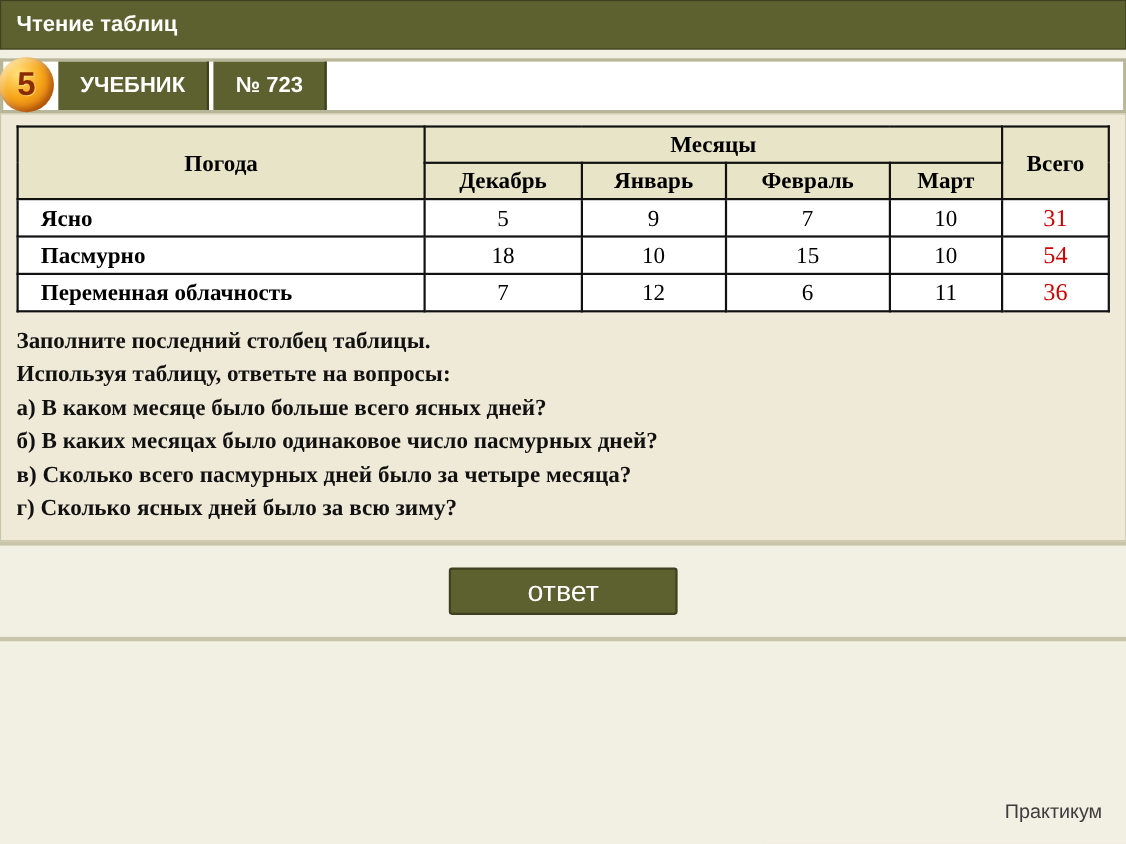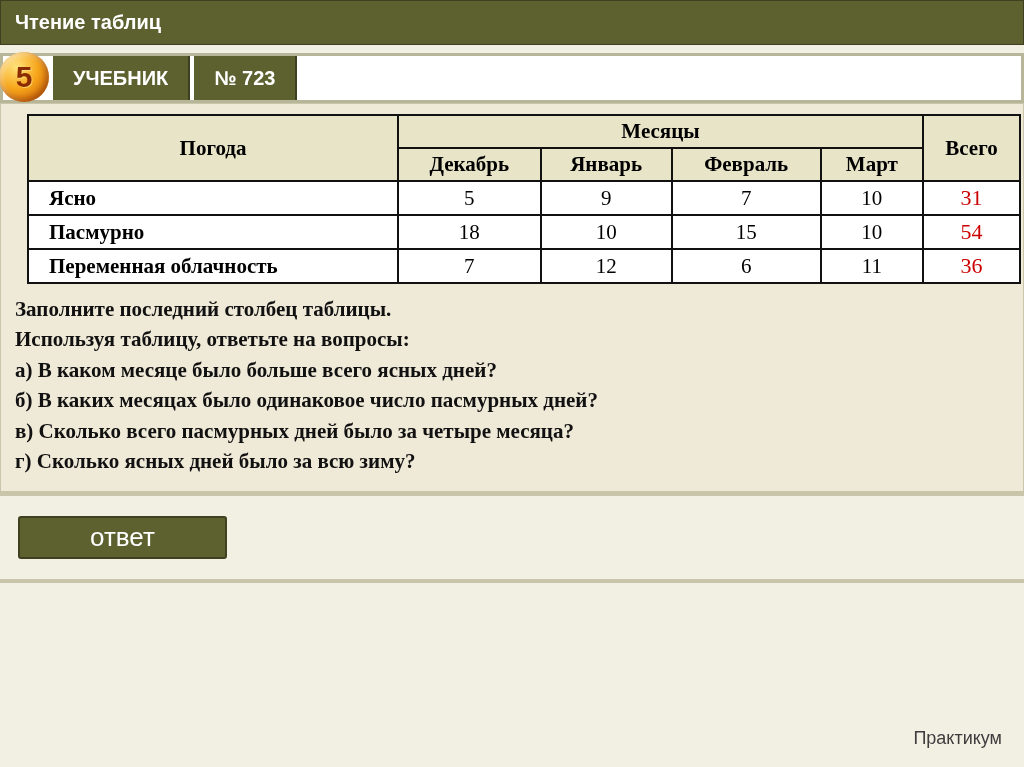--- a/index.html
+++ b/index.html
@@ -71,21 +71,20 @@
     font-size: 21px;
     color: #111;
     line-height: 1.25;
     margin-bottom: 18px;
   }
   table.weather {
     border-collapse: collapse;
     width: 100%;
     font-size: 21px;
     background: #fff;
-    margin-left: 12px;
   }
   table.weather th, table.weather td {
     border: 2px solid #111;
     padding: 3px 8px;
     text-align: center;
     font-family: Georgia, serif;
   }
   table.weather th {
     background: #e8e4c7;
     font-weight: bold;
@@ -106,21 +105,21 @@
     font-size: 21px;
     color: #111;
     line-height: 1.45;
     margin-top: 10px;
   }
   .bottom-area {
     border-top: 4px solid #c9c5aa;
     border-bottom: 4px solid #c9c5aa;
     padding: 20px 18px;
     display: flex;
-    justify-content: flex-start;
+    justify-content: center;
     background: #f2efe3;
   }
   .answer-btn {
     background: #5c612f;
     color: #fff;
     font-family: Arial, sans-serif;
     font-size: 26px;
     padding: 4px 70px;
     border: 2px solid #3d411f;
     border-radius: 3px;

